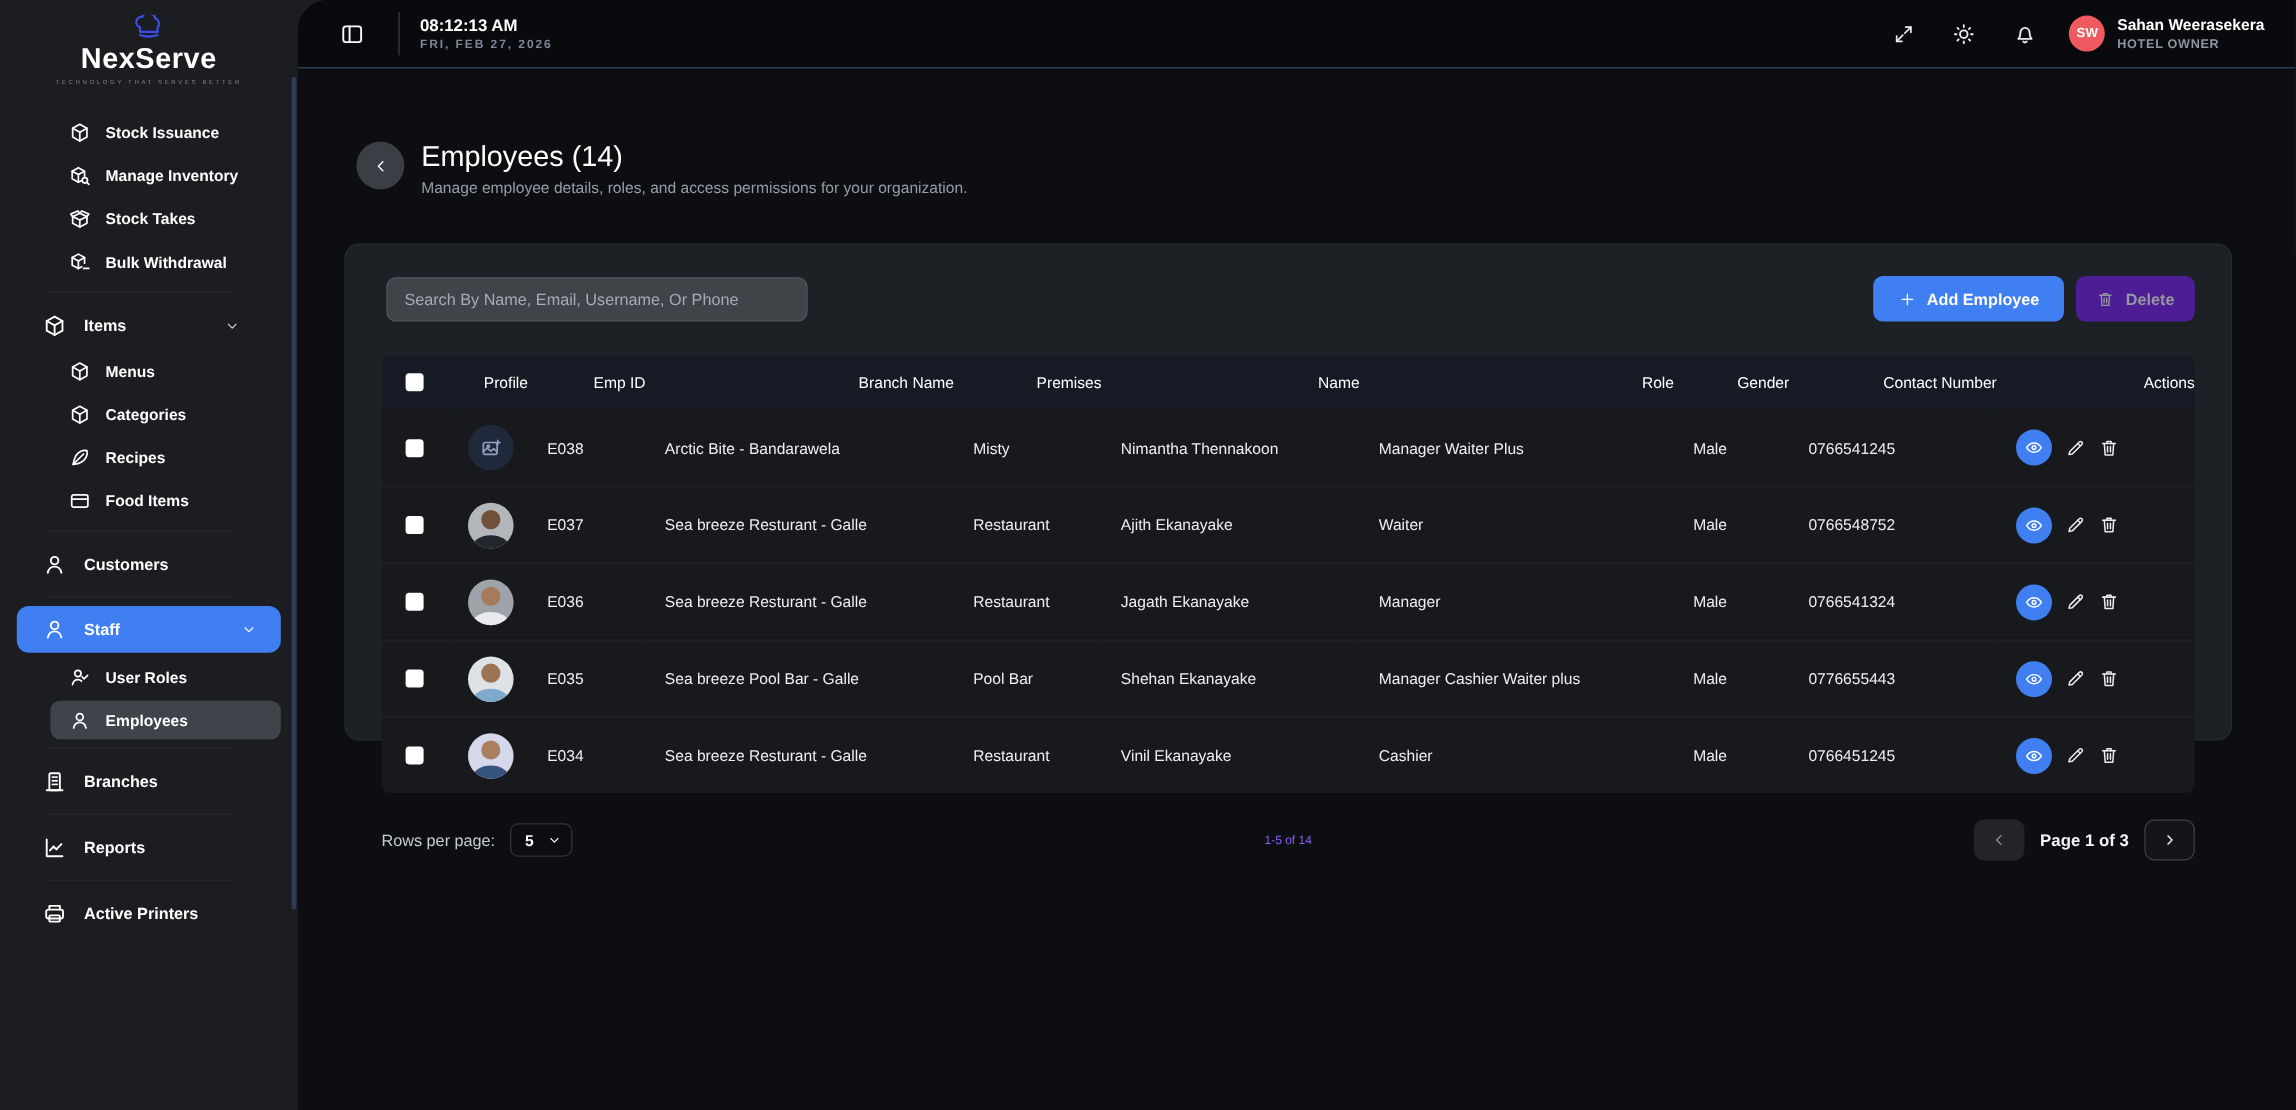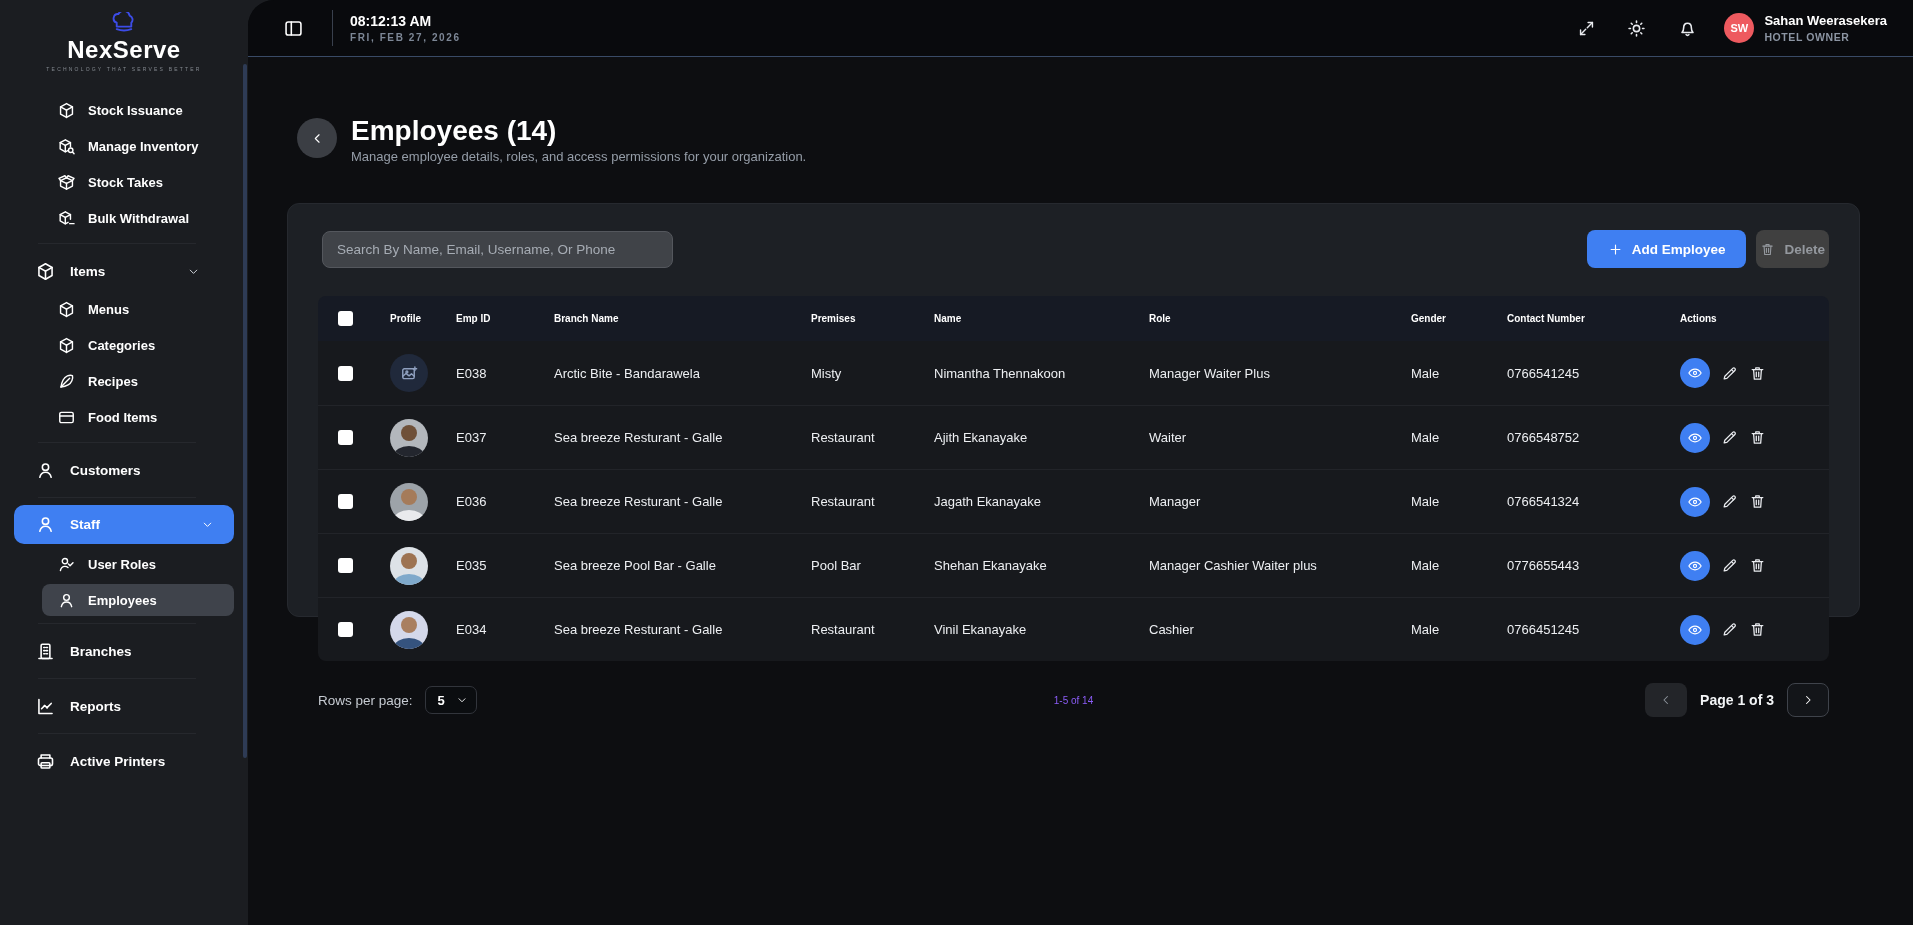--- a/index.html
+++ b/index.html
@@ -55,40 +55,40 @@
   .u-meta{margin-left:10px}
   .u-name{font-size:13px;font-weight:800;color:#fff;line-height:14px}
   .u-role{font-size:10.5px;font-weight:700;color:#8c95a3;letter-spacing:.6px;margin-top:3px}
 
   
   .content{flex:1;position:relative}
   .page-head{display:flex;align-items:flex-start;margin:61px 65px 0 49px}
   .back-btn{width:40px;height:40px;border-radius:50%;background:#3b3e44;color:#fff;
     display:flex;align-items:center;justify-content:center;cursor:pointer;flex:0 0 40px}
   .ph-text{margin-left:14px}
-  .page-title{font-size:28px;font-weight:700;color:#fff;line-height:26px}
+  .page-title{font-size:24px;font-weight:400;color:#fff;line-height:26px}
   .page-sub{font-size:13px;color:#959da8;margin-top:5px}
 
   .card{margin:39px 53px 0 39px;height:414px;background:var(--c-card_bg);
     border:1px solid #26292f;border-radius:12px;padding:26px 30px 0}
   .toolbar{display:flex;align-items:center}
   .search{width:351px;height:37px;margin-left:4px;background:var(--c-search_bg);border:1px solid #54575d;
     border-radius:8px;color:#e8eaee;font-size:13.5px;padding:0 14px;outline:none;
     font-family:"Liberation Sans","DejaVu Sans",sans-serif}
   .search::placeholder{color:#a6acb4}
   .tb-right{margin-left:auto;display:flex;align-items:center;gap:10px}
   .btn{display:flex;align-items:center;gap:9px;border:none;border-radius:8px;height:38px;
     font-size:13.5px;font-weight:700;cursor:pointer;font-family:inherit}
   .btn-add{background:var(--c-accent);color:#fff;padding:0 21px}
-  .btn-del{background:#404040;color:#94989e;padding:0 4px;cursor:default}
+  .btn-del{background:#4c1d95;color:#94989e;padding:0 17px;cursor:default}
 
   .tbl-wrap{margin-top:28px;border-radius:8px;overflow:hidden}
   table{width:100%;border-collapse:separate;border-spacing:0;table-layout:fixed}
-  thead th{height:45px;background:var(--c-thead_bg);font-size:10px;font-weight:700;color:#fff;
-    text-align:left;padding:0 0 0 16px}
+  thead th{height:45px;background:var(--c-thead_bg);font-size:13px;font-weight:400;color:#fff;
+    text-align:right;padding:0 0 0 16px}
   tbody td{height:64px;background:var(--c-row_bg);font-size:13px;color:#edeff2;padding:0 0 0 16px}
   tbody tr + tr td{border-top:1px solid #222429}
   th.c-cb,td.c-cb{padding-left:20px}
   .cb{width:15px;height:15px;border-radius:3px;background:#fff;cursor:pointer}
   .avatar{width:38px;height:38px;border-radius:50%;position:relative;overflow:hidden}
   .avatar.ph{background:#20293b;display:flex;align-items:center;justify-content:center;color:#8fa0bf}
   .avatar.photo::before{content:"";position:absolute;top:6px;left:50%;transform:translateX(-50%);
     width:16px;height:16px;border-radius:50%;background:var(--skin)}
   .avatar.photo::after{content:"";position:absolute;bottom:-8px;left:50%;transform:translateX(-50%);
     width:30px;height:19px;border-radius:50% 50% 0 0;background:var(--shirt)}

